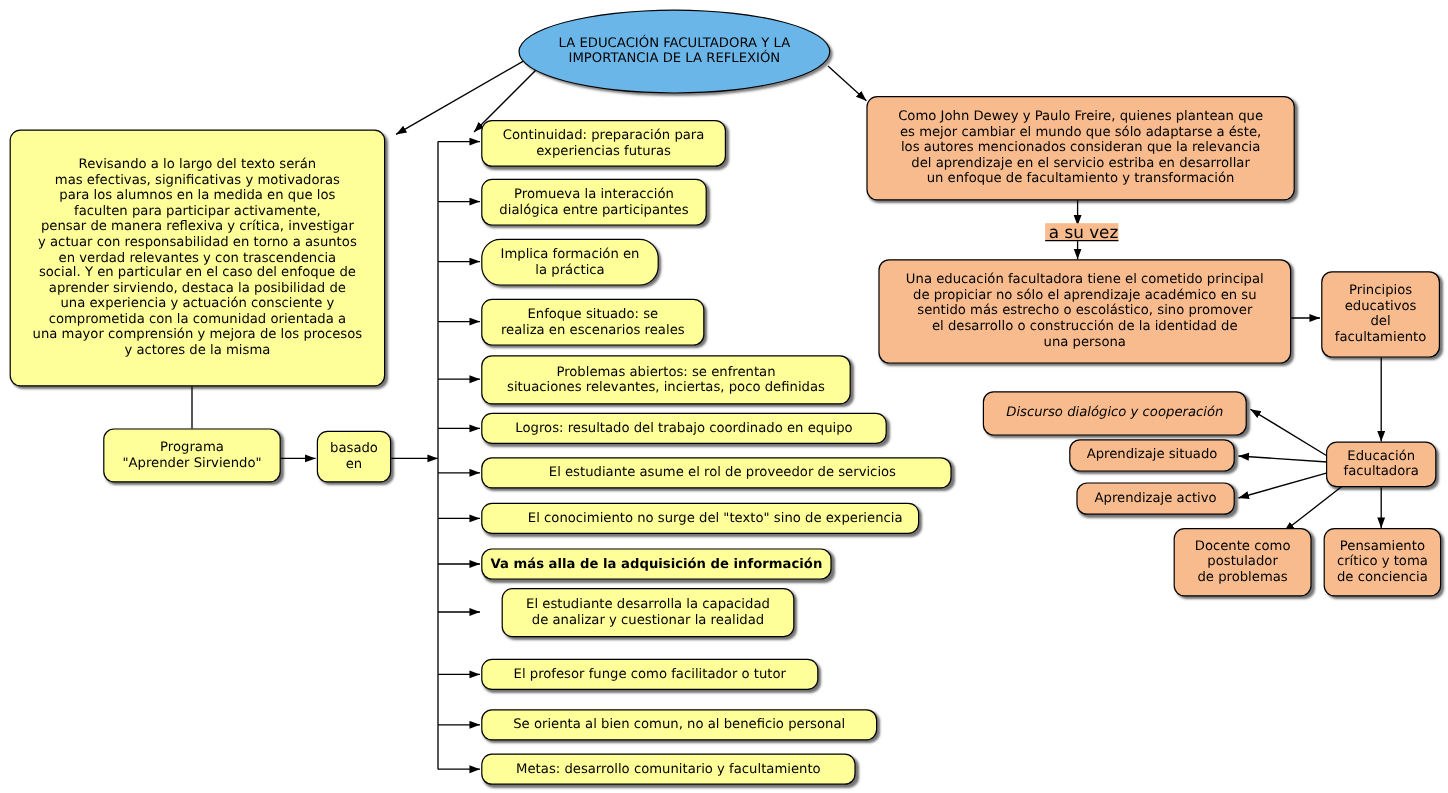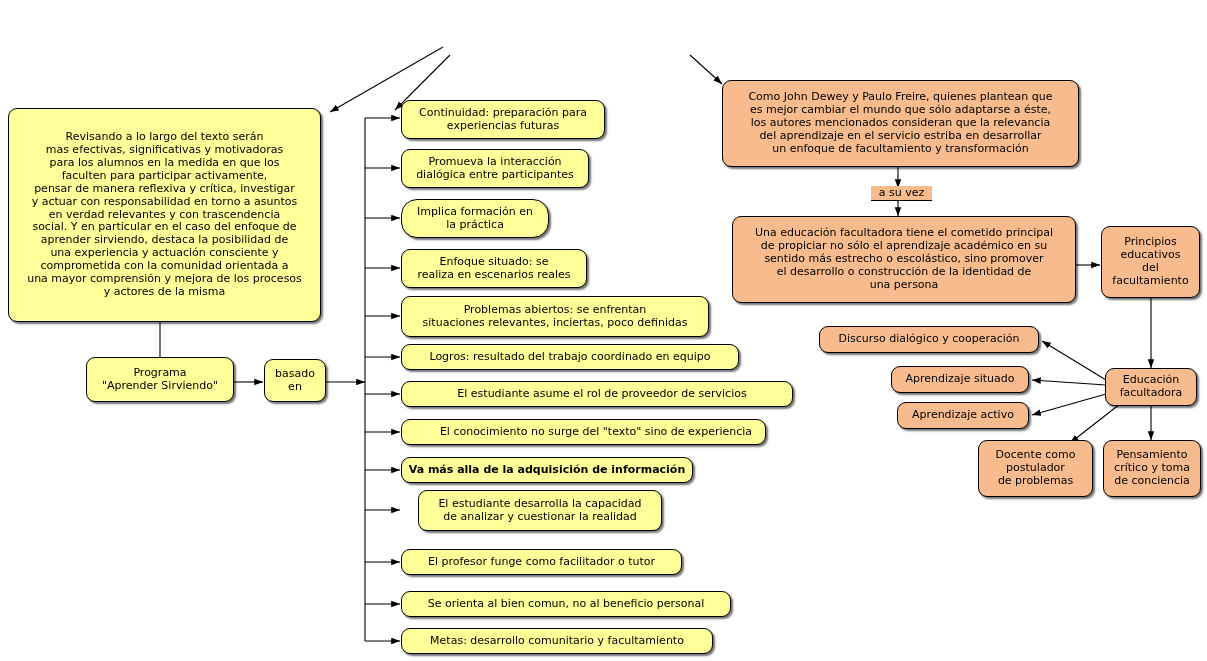--- a/index.html
+++ b/index.html
@@ -52,21 +52,21 @@
     color: #000000;
     border-radius: 50%;
     border: 1px solid #000000;
     box-shadow: 2px 2px 2px rgba(0,0,0,0.5);
     font-variant: small-caps;
   }
   .linklabel {
     position: absolute;
     background: #f7bb8d;
     border: none;
-    font-size: 11px;
+    font-size: 14px;
     color: #000000;
     text-align: center;
     padding: 0 3px;
     border-bottom: 1px solid #000;
     white-space: nowrap;
   }
   .t11 { font-size: 11px; }
 </style>
 </head>
 <body>
@@ -125,20 +125,21 @@
       <path d="M365,394 L400,394"></path>
       <path d="M365,432 L400,432"></path>
       <path d="M365,470 L400,470"></path>
       <path d="M365,510 L400,510"></path>
       <path d="M365,562 L400,562"></path>
       <path d="M365,604 L400,604"></path>
       <path d="M365,641 L400,641"></path>
     </g>
   </svg>
 
+  <div class="node ellipse t11" style="left:432px; top:8px; width:260px; height:70px;">LA EDUCACIÓN FACULTADORA Y LA IMPORTANCIA DE LA REFLEXIÓN</div>
 
   <div class="node yellow t11" style="left:8px; top:108px; width:313px; height:214px;">Revisando a lo largo del texto serán
 mas efectivas, significativas y motivadoras
 para los alumnos en la medida en que los
 faculten para participar activamente,
 pensar de manera reflexiva y crítica, investigar
 y actuar con responsabilidad en torno a asuntos
 en verdad relevantes y con trascendencia
 social. Y en particular en el caso del enfoque de
 aprender sirviendo, destaca la posibilidad de
@@ -188,21 +189,21 @@
 una persona</div>
 
   <div class="node orange t11" style="left:1101px; top:226px; width:99px; height:72px;text-align:center;">Principios
 educativos
 del
 facultamiento</div>
 
   <div class="node orange t11" style="left:1105px; top:368px; width:92px; height:38px;">Educación
 facultadora</div>
 
-  <div class="node orange t11" style="left:819px; top:326px; width:220px; height:27px;">Discurso dialógico y cooperación</div>
+  <div class="node orange t11" style="left:819px; top:326px; width:220px; height:37px;font-style:italic;">Discurso dialógico y cooperación</div>
 
   <div class="node orange t11" style="left:891px; top:366px; width:138px; height:27px;">Aprendizaje situado</div>
 
   <div class="node orange t11" style="left:897px; top:402px; width:132px; height:27px;">Aprendizaje activo</div>
 
   <div class="node orange t11" style="left:978px; top:440px; width:115px; height:57px;">Docente como
 postulador
 de problemas</div>
 
   <div class="node orange t11" style="left:1103px; top:440px; width:98px; height:57px;">Pensamiento

